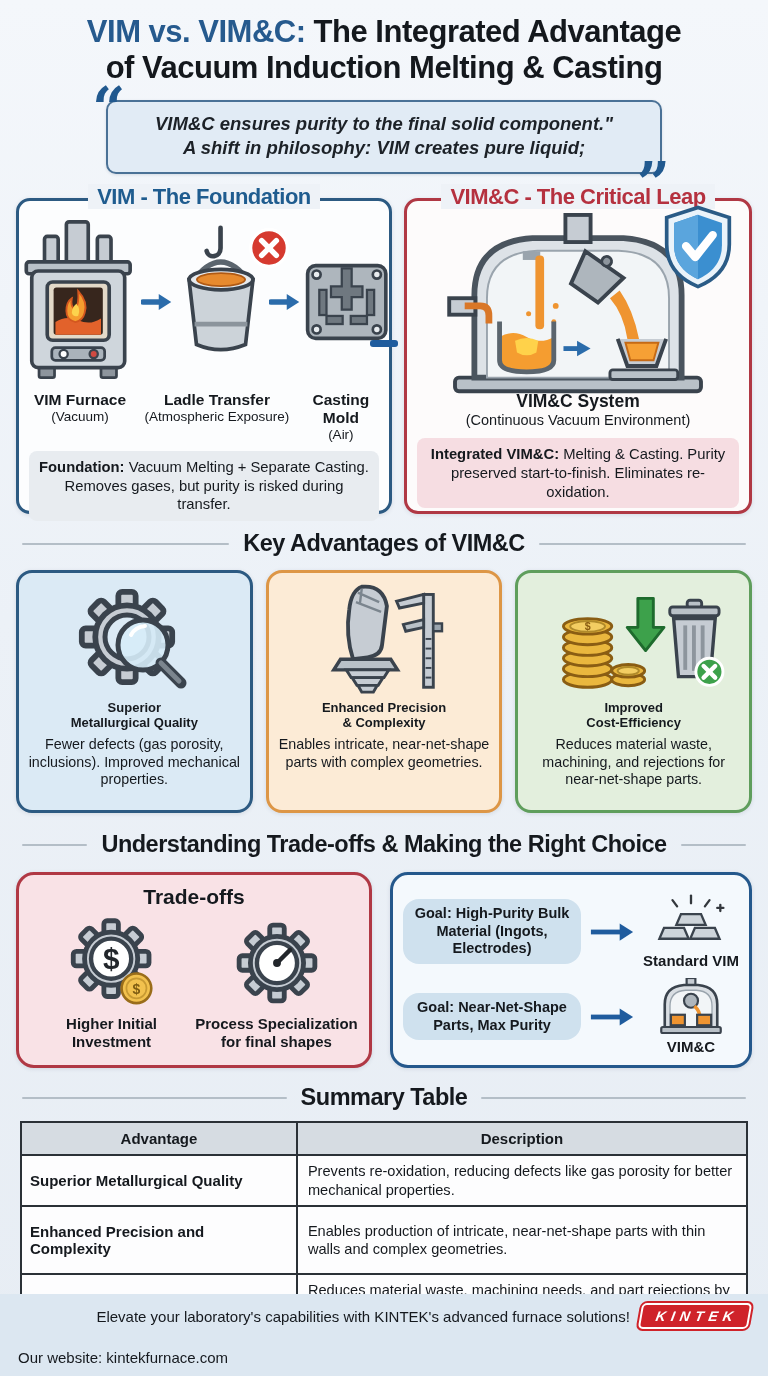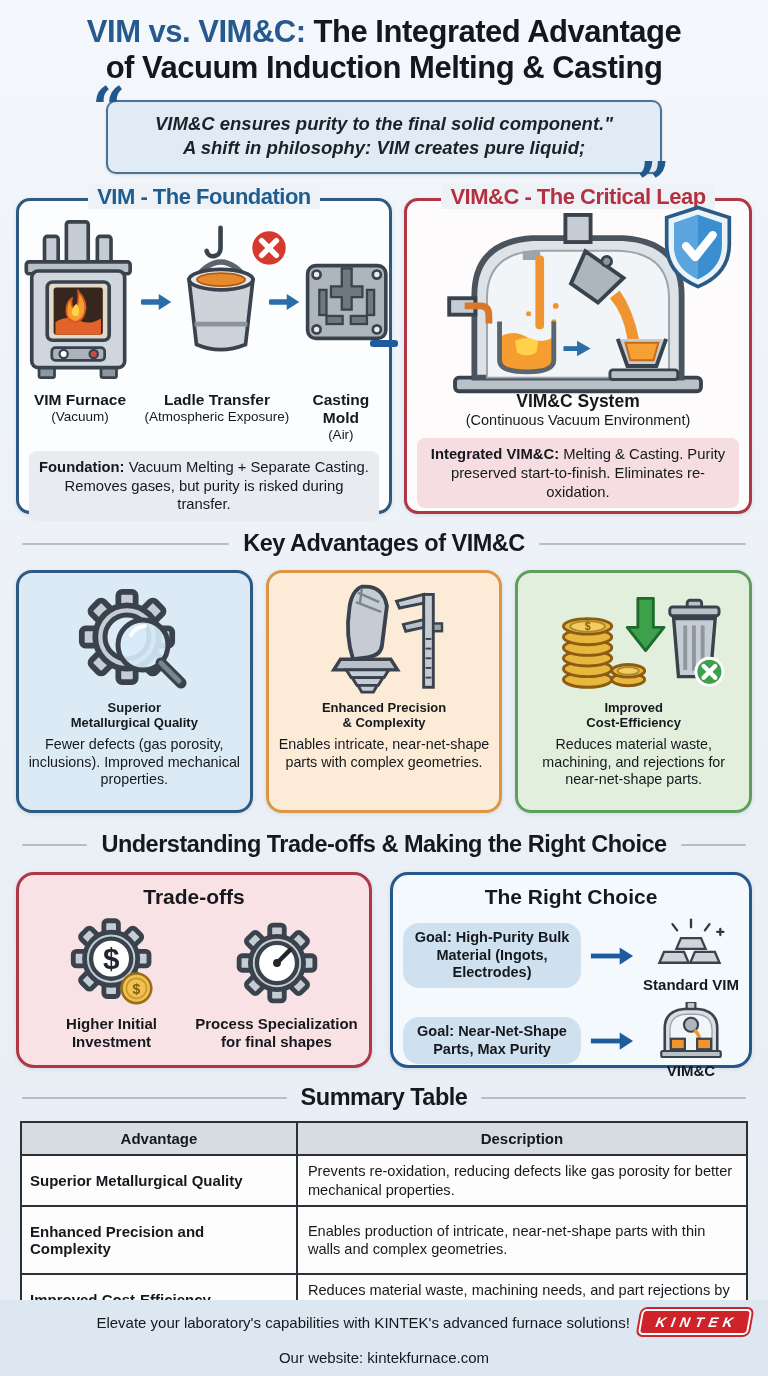--- a/index.html
+++ b/index.html
@@ -88,21 +88,21 @@
   col.c-adv{ width:38%; } col.c-desc{ width:62%; }
   td.adv{ font-weight:bold; font-size:15px; padding:16px 8px; }
   td.dsc{ font-size:14.6px; padding:6px 10px; line-height:1.25; }
   
   .footer{ position:absolute; left:0; right:0; bottom:0; background:#dce7f1; padding:9px 18px 10px; }
   .f-line1{ display:flex; justify-content:flex-end; align-items:center; gap:10px; }
   .f-cta{ font-size:15px; }
   .logo{ background:#cf232a; color:#fff; font-style:italic; font-weight:bold; font-size:14px;
          letter-spacing:5px; padding:3px 10px 3px 14px; border:2px solid #fff; border-radius:5px;
          box-shadow:0 0 0 2px #cf232a; transform:skewX(-10deg); }
-  .f-line2{ text-align:center; font-size:15px; margin-top:14px; }
+  .f-line2{ text-align:left; font-size:15px; margin-top:20px; }
 </style>
 </head>
 <body>
 
 <svg width="0" height="0" style="position:absolute" aria-hidden="true">
   <defs>
     <symbol id="gear8" viewBox="-52 -52 104 104">
       <g fill="#c6ccd3" stroke="#3a434d" stroke-width="6">
         <rect x="-9" y="-47" width="18" height="94" rx="4"></rect>
         <rect x="-9" y="-47" width="18" height="94" rx="4" transform="rotate(45)"></rect>
@@ -373,21 +373,20 @@
           <circle cx="55" cy="55" r="4.5" fill="#22262b"></circle>
         </svg>
       </div>
       <div class="to-labels">
         <div>Higher Initial Investment</div>
         <div>Process Specialization for final shapes</div>
       </div>
     </div>
 
     <div class="box choice">
-      <div class="bttl">The Right Choice</div>
       <div class="choice-row">
         <div class="goal-pill">Goal: High-Purity Bulk Material (Ingots, Electrodes)</div>
         <svg width="46" height="22" viewBox="0 0 48 22">
           <line x1="2" y1="11" x2="34" y2="11" stroke="#1f5c9e" stroke-width="5"></line>
           <polygon points="32,2 46,11 32,20" fill="#1f5c9e"></polygon>
         </svg>
         <div class="choice-result">
           <svg width="80" height="54" viewBox="0 0 96 70">
             <g stroke="#33383d" stroke-width="3" stroke-linecap="round">
               <line x1="48" y1="2" x2="48" y2="12"></line>

